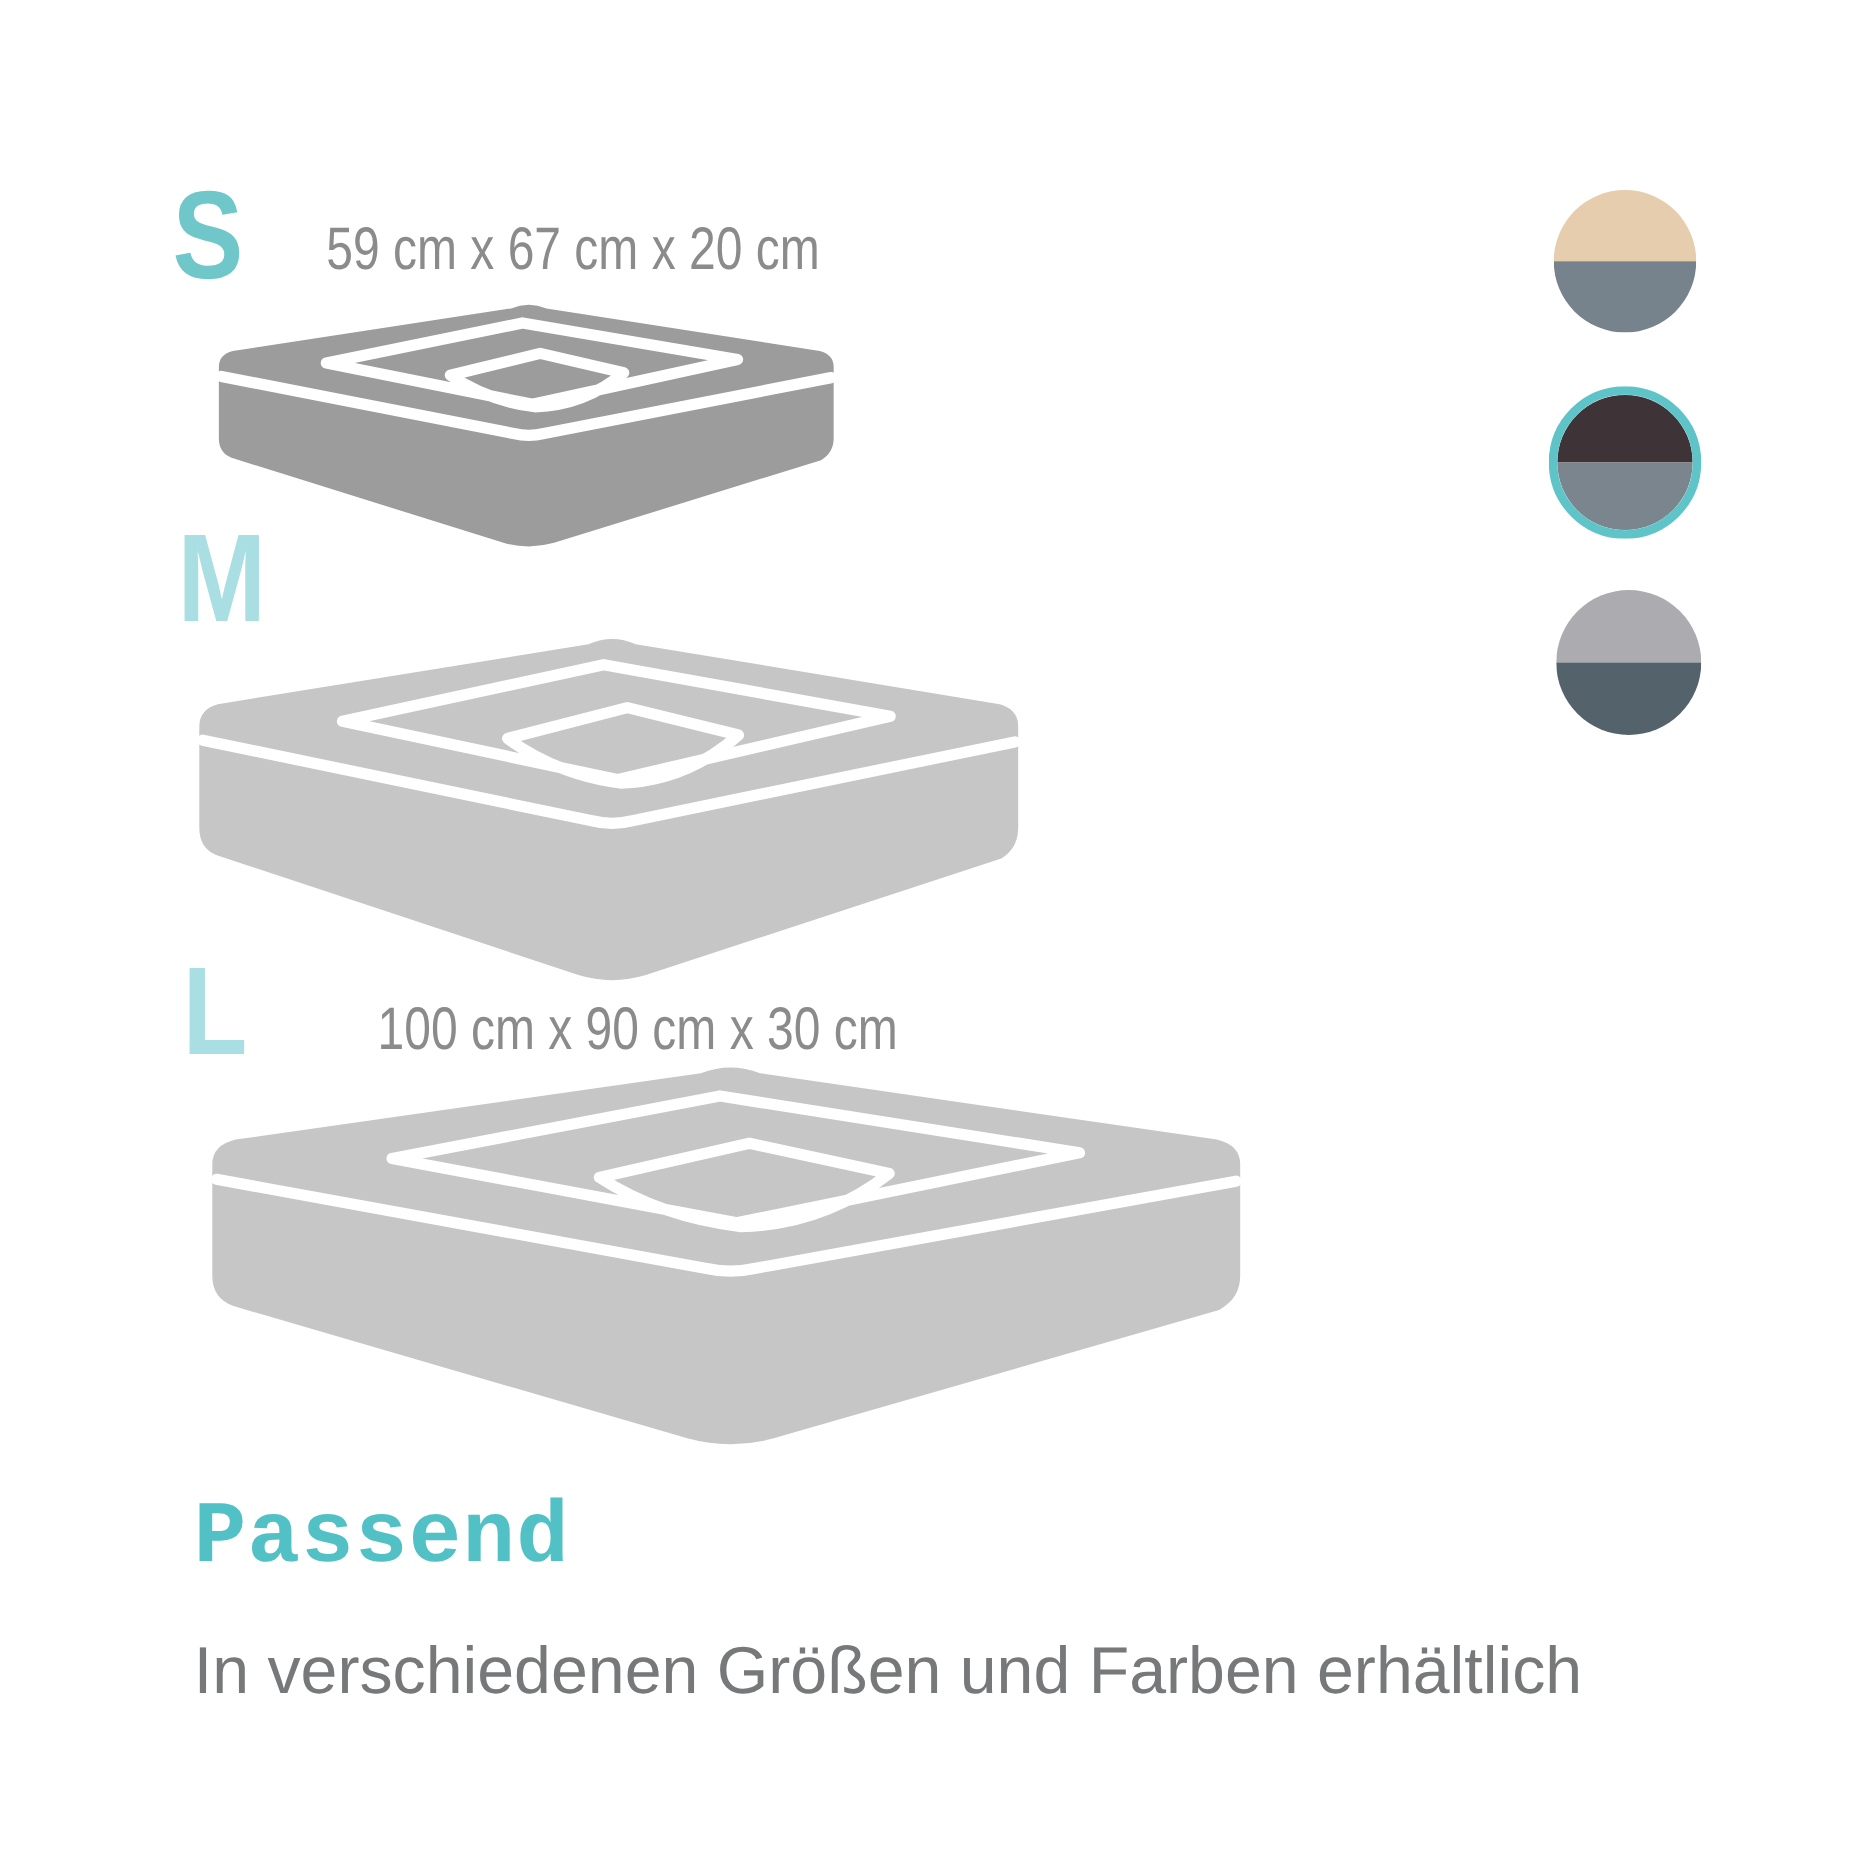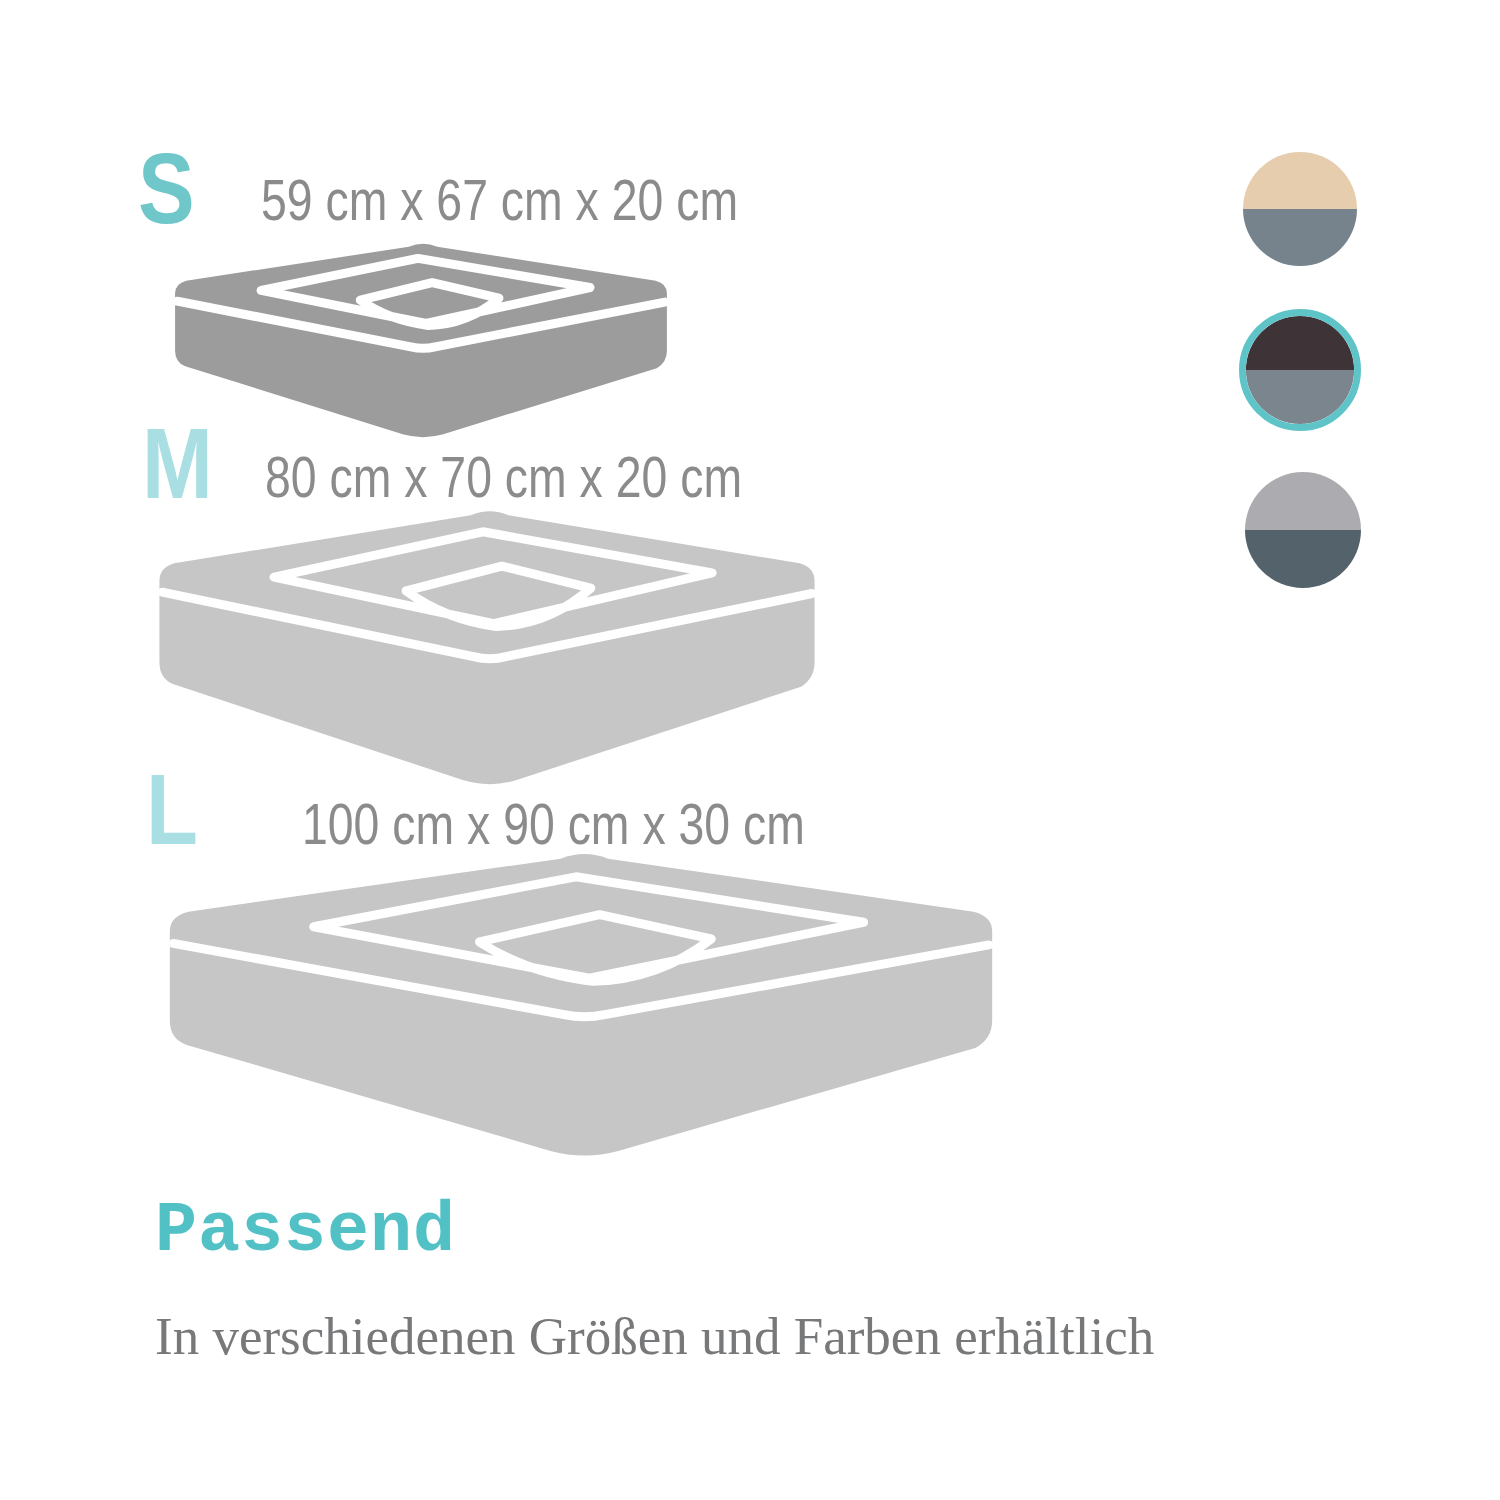--- a/index.html
+++ b/index.html
@@ -12,40 +12,39 @@
     overflow: hidden;
   }
   .abs { position: absolute; }
   .size-label {
     font-weight: bold;
     font-size: 100px;
     line-height: 100px;
     white-space: nowrap;
   }
   .dim-text {
-    font-size: 58px;
+    font-size: 48px;
     line-height: 58px;
     white-space: nowrap;
   }
   .squish80 { display: inline-block; transform: scaleX(0.80); transform-origin: 0 60%; white-space: nowrap; }
   .squish85 { display: inline-block; transform: scaleX(0.85); transform-origin: 0 60%; white-space: nowrap; }
   .bed svg, .swatch svg { display: block; width: 100%; height: 100%; }
   .footer-heading {
     font-size: 70px;
     line-height: 86px;
     font-weight: bold;
     letter-spacing: 1px;
     white-space: nowrap;
     font-family: Liberation Mono, monospace;
   }
   .footer-subtitle {
     font-size: 53px;
     line-height: 53px;
     white-space: nowrap;
-    font-family: Liberation Serif, serif;
   }
 </style>
 </head>
 <body>
 
 <div class="stage">
 
   <div class="abs size-label" style="left:138px; top:138px;">
     <span class="squish85" style="color: rgb(111, 199, 202);">S</span>
   </div>
@@ -54,23 +53,20 @@
   </div>
   <div class="abs bed" style="left:168px; top:238px; width:506px; height:204px;">
     <svg viewBox="0 0 500 210" preserveAspectRatio="none">
       <path d="M 238,9 Q 252,3 266,9 L 482,44 Q 493,47 493,57 L 493,116 Q 493,128 483,134 L 272,202 Q 252,208 232,202 L 17,132 Q 7,128 7,116 L 7,57 Q 7,47 18,44 Z" fill="#9c9c9c"></path>
       <path d="M 9,65 L 240,112 Q 252,115 264,112 L 491,66 M 92,54 L 247,21 L 417,51 L 255,88 Z M 190,64 L 261,46 L 327,62 Q 296,89 257,90 Q 219,85 190,64 Z" fill="none" stroke-width="9" stroke-linecap="round" stroke-linejoin="round" vector-effect="non-scaling-stroke" stroke="#ffffff"></path>
     </svg>
   </div>
 
   <div class="abs size-label" style="left:142px; top:413px;">
     <span class="squish85" style="color: rgb(169, 223, 226);">M</span>
-  </div>
-  <div class="abs dim-text" style="left:265px; top:448px;">
-    <span class="squish80" style="color: rgb(139, 139, 139);">80 cm x 70 cm x 20 cm</span>
   </div>
   <div class="abs bed" style="left:150px; top:503px; width:674px; height:288px;">
     <svg viewBox="0 0 500 210" preserveAspectRatio="none">
       <path d="M 238,9 Q 252,3 266,9 L 482,44 Q 493,47 493,57 L 493,116 Q 493,128 483,134 L 272,202 Q 252,208 232,202 L 17,132 Q 7,128 7,116 L 7,57 Q 7,47 18,44 Z" fill="#c6c6c6"></path>
       <path d="M 9,65 L 240,112 Q 252,115 264,112 L 491,66 M 92,54 L 247,21 L 417,51 L 255,88 Z M 190,64 L 261,46 L 327,62 Q 296,89 257,90 Q 219,85 190,64 Z" fill="none" stroke-width="9" stroke-linecap="round" stroke-linejoin="round" vector-effect="non-scaling-stroke" stroke="#ffffff"></path>
     </svg>
   </div>
 
   <div class="abs size-label" style="left:146px; top:759px;">
     <span class="squish85" style="color: rgb(169, 223, 226);">L</span>

